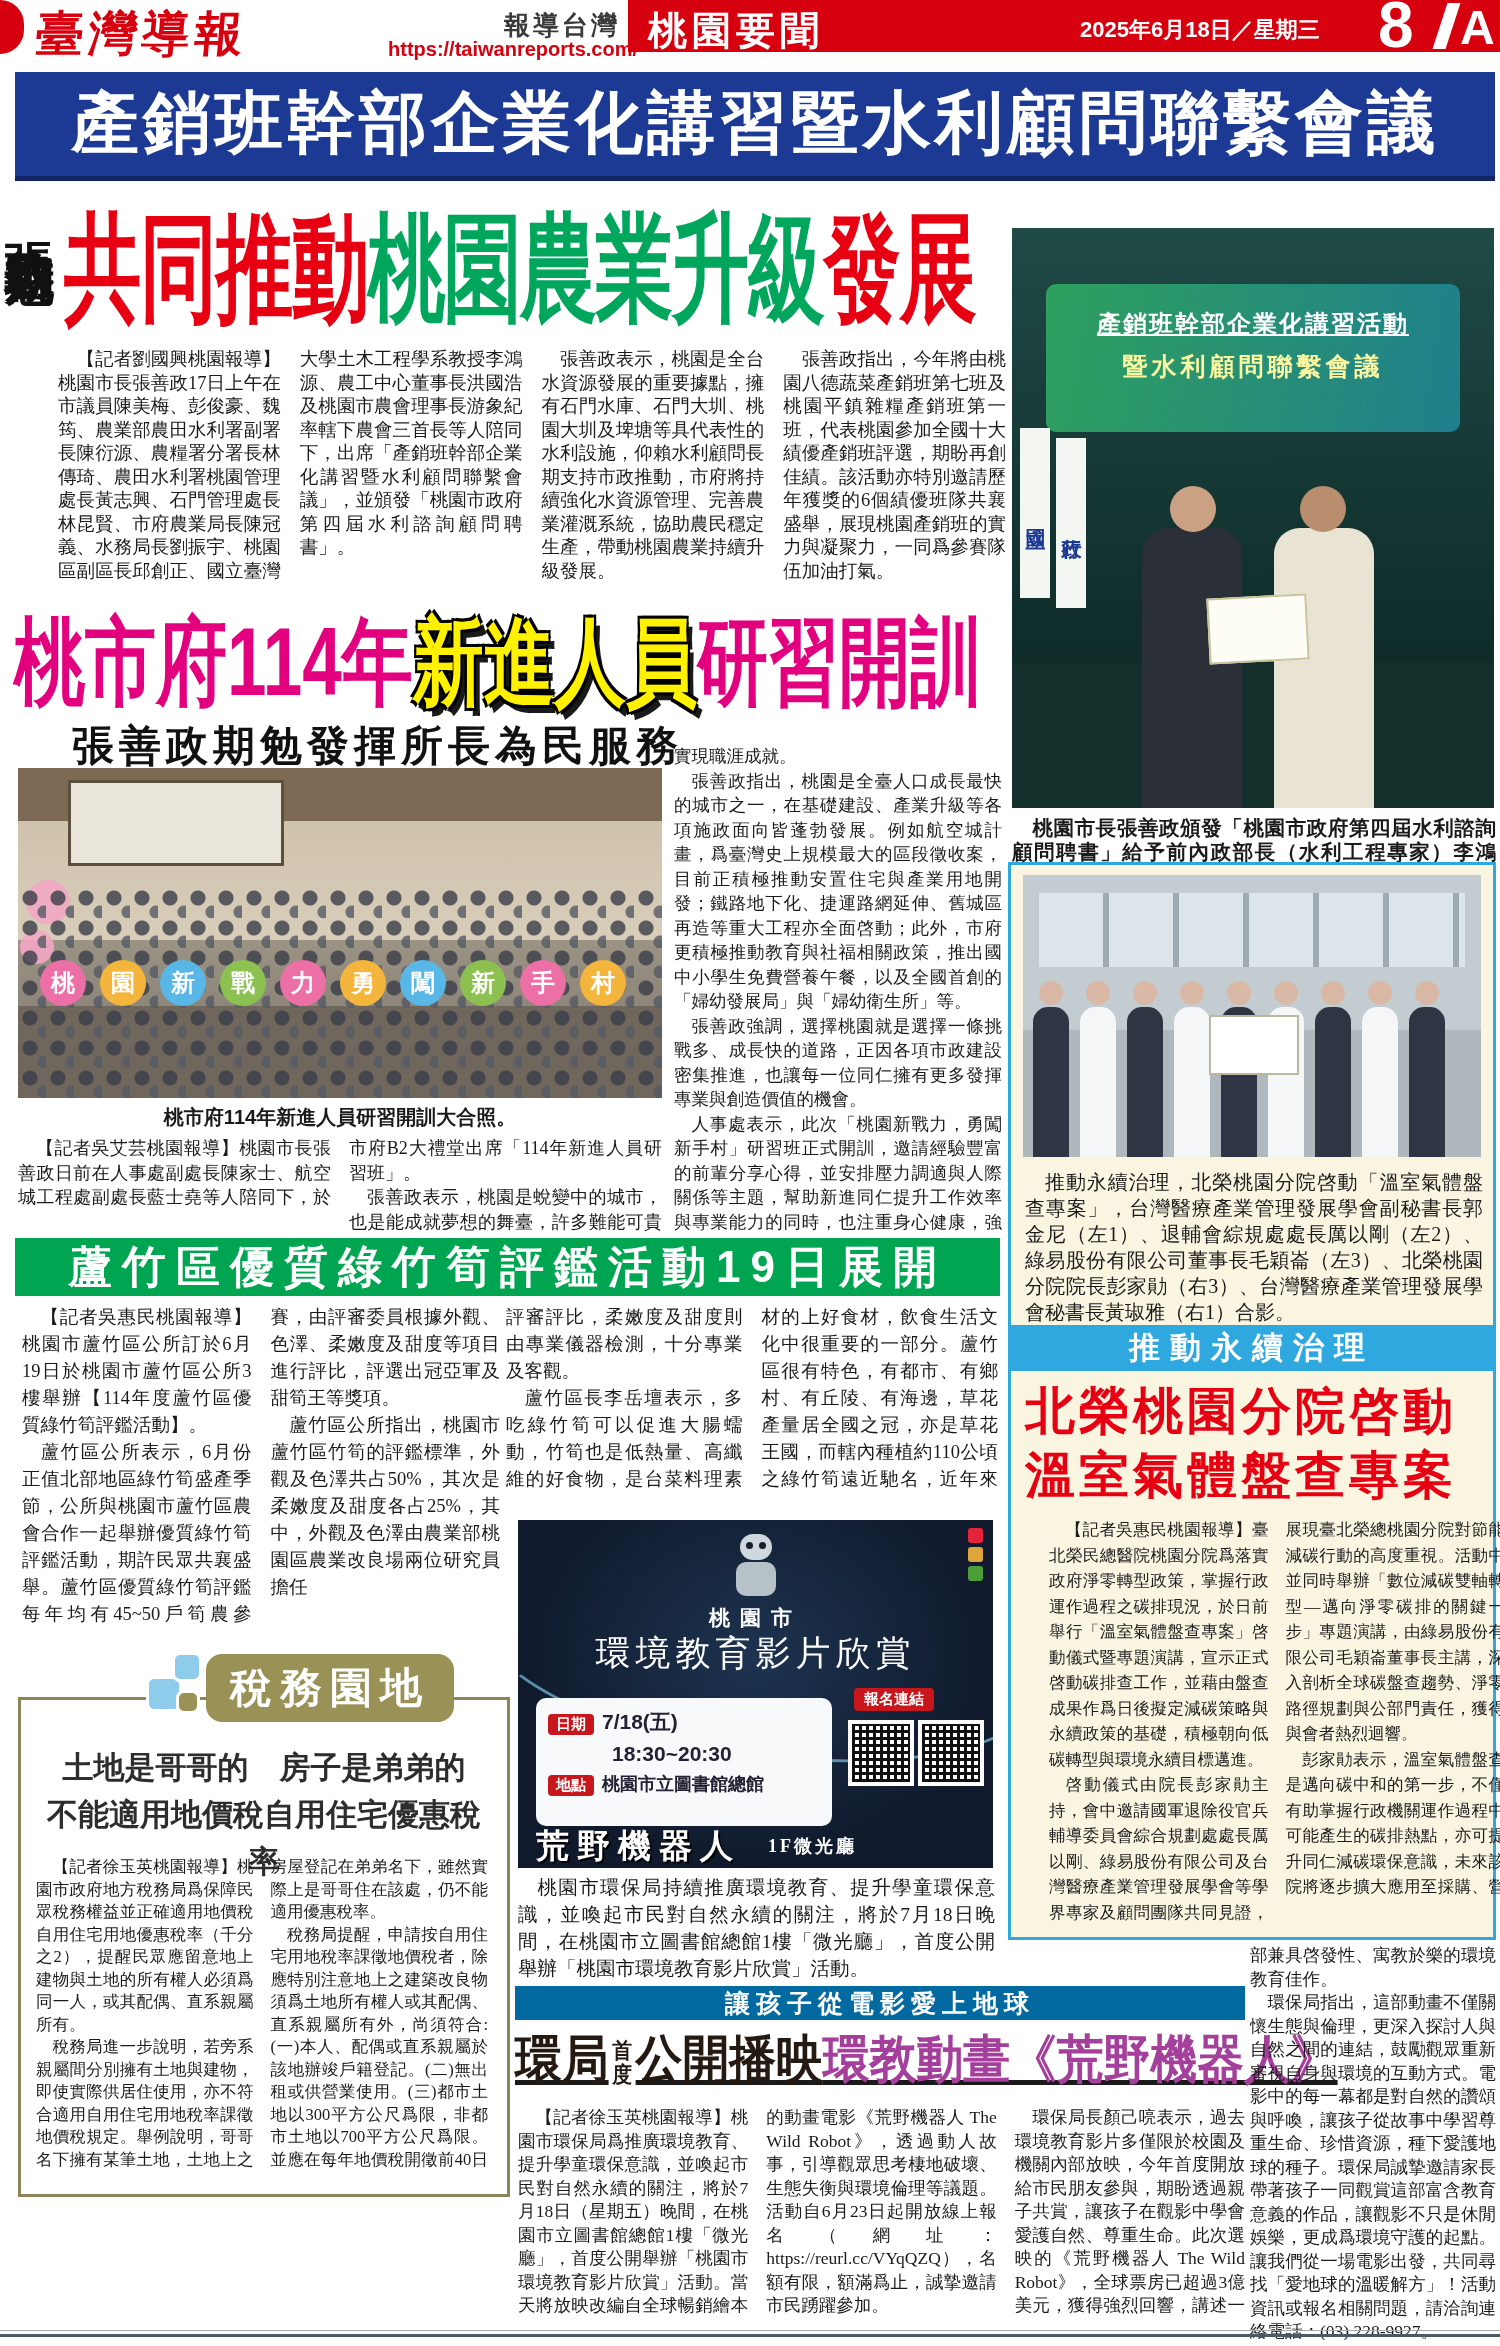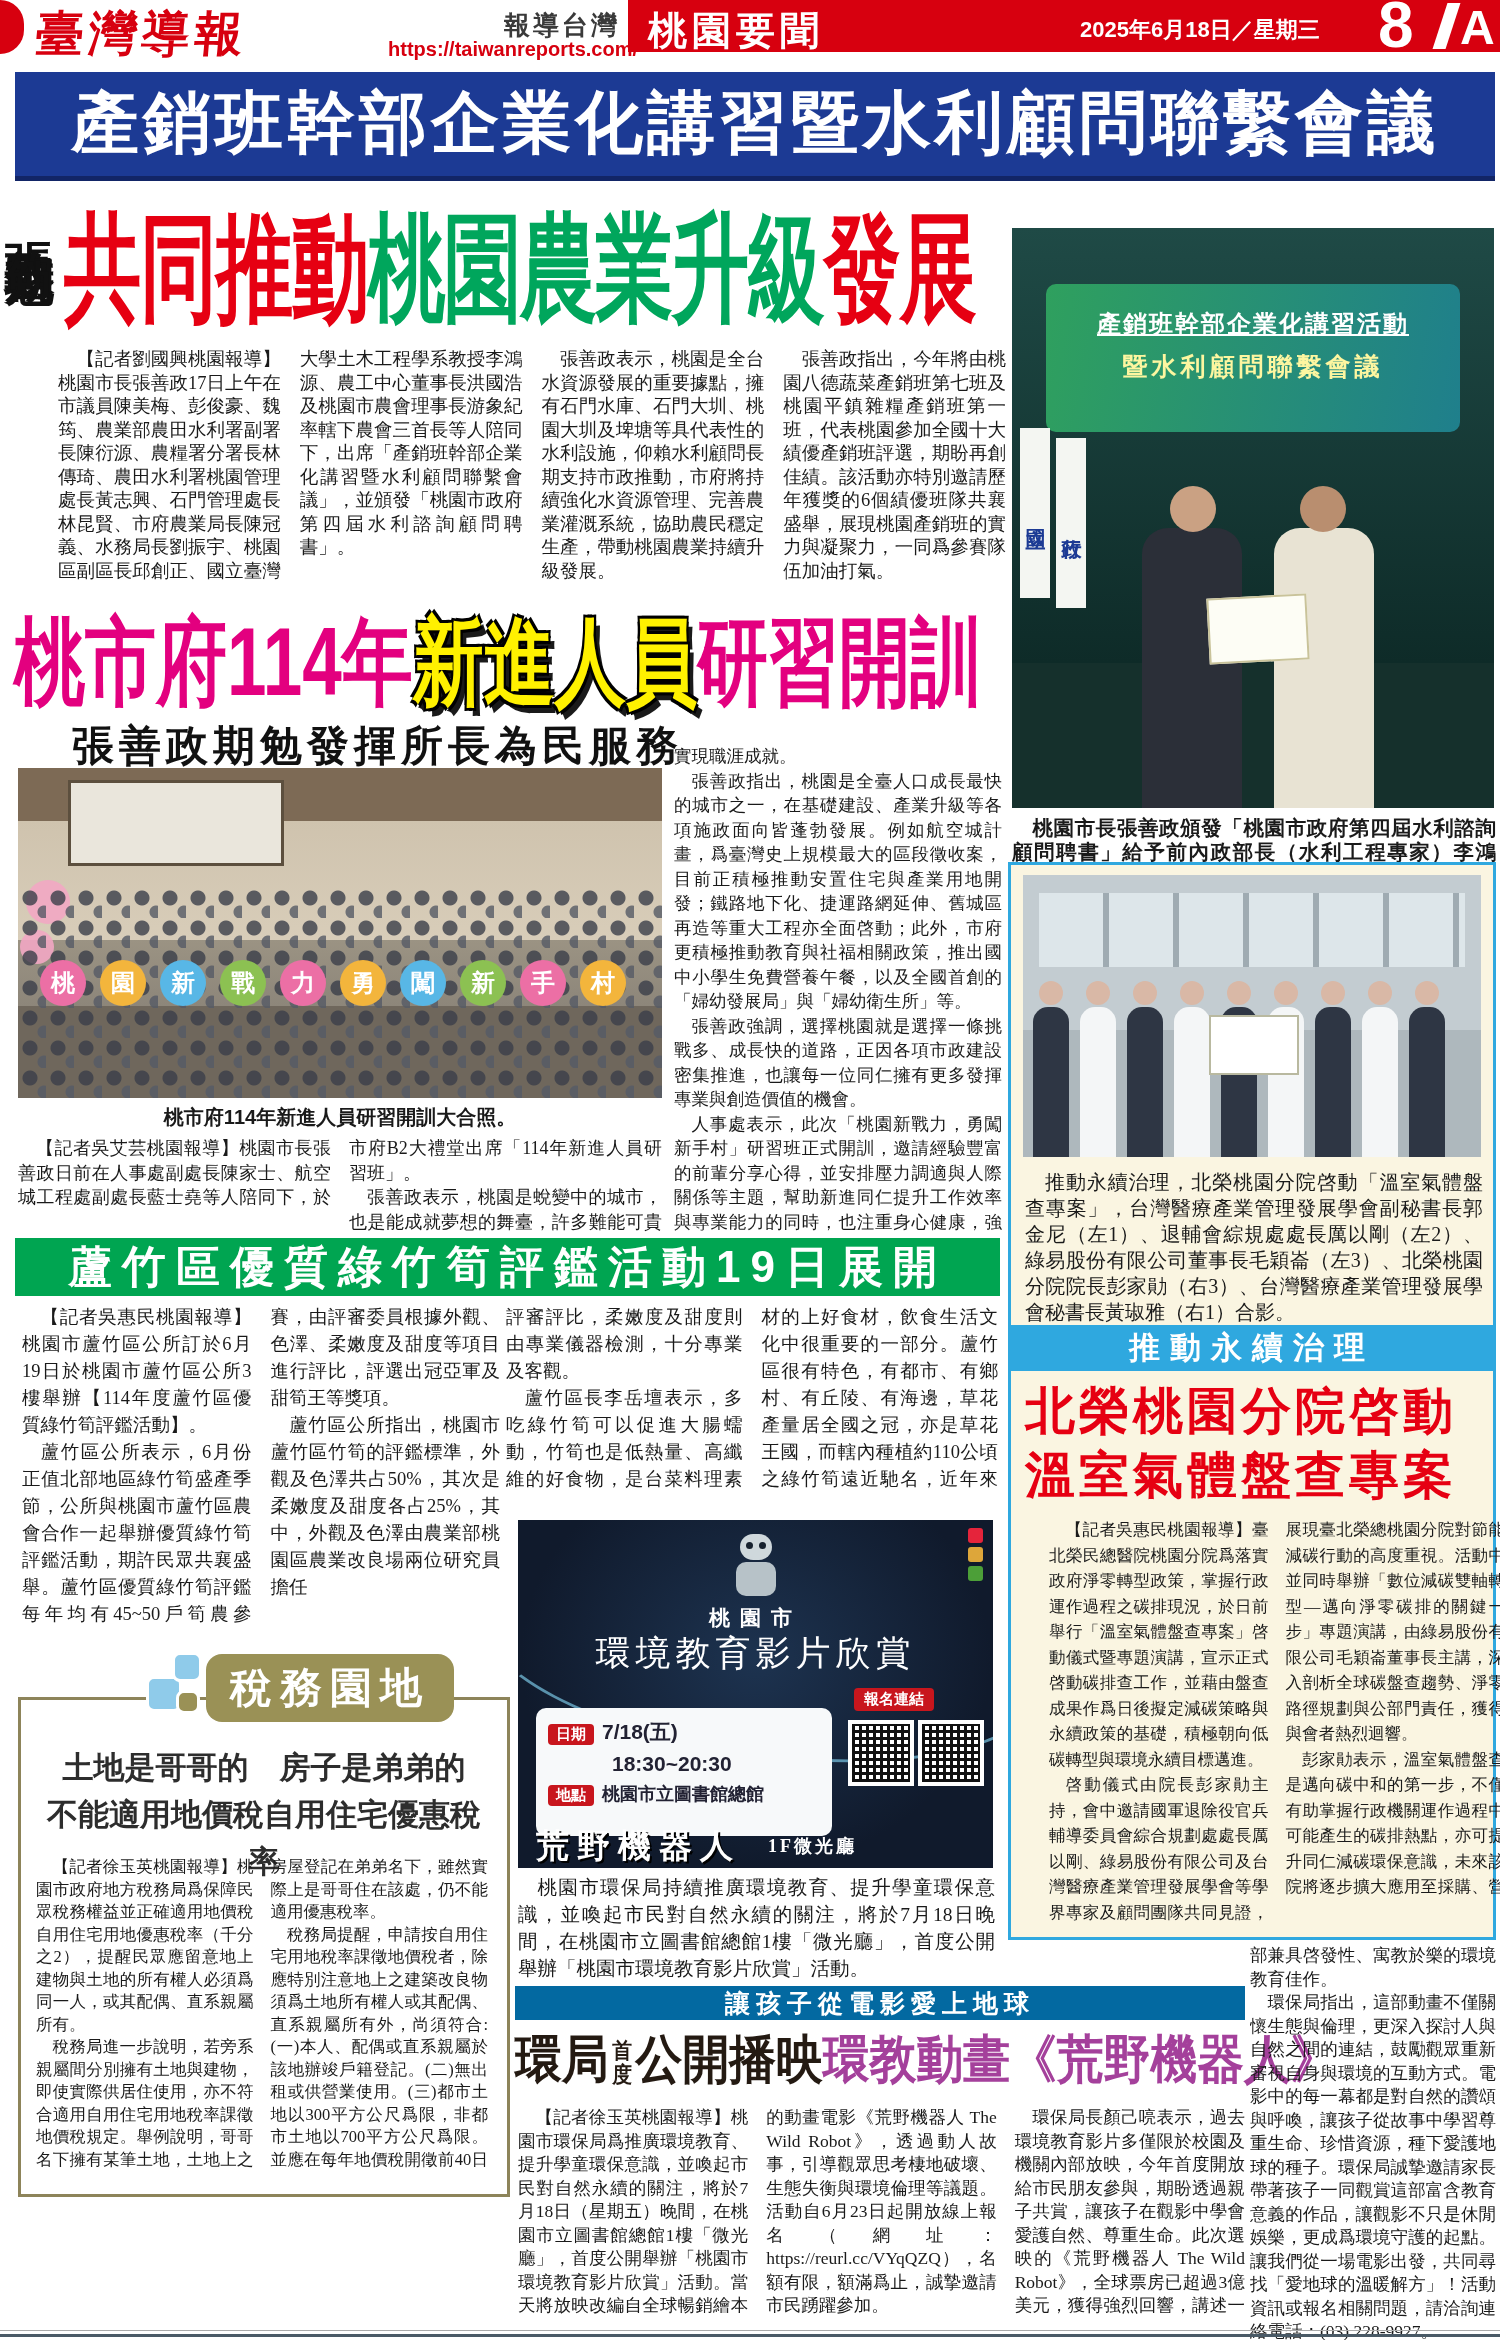--- a/index.html
+++ b/index.html
@@ -70,36 +70,36 @@
   
   .poster{left:518px;top:1520px;width:475px;height:348px;background:radial-gradient(ellipse at 50% 40%,#1d3350 0%,#101a2c 70%);overflow:hidden;color:#fff;}
   .po-sdg i{position:absolute;width:15px;height:15px;border-radius:3px;}
   .po-swoosh{left:-40px;top:30px;width:560px;height:200px;border:3px solid rgba(130,210,240,.65);border-radius:50%;
     border-top-color:transparent;border-left-color:transparent;transform:rotate(8deg);}
   .po-robot-head{left:222px;top:14px;width:32px;height:26px;border-radius:14px;background:#cfd8dc;}
   .po-robot-eye{width:7px;height:7px;border-radius:50%;background:#16212e;top:22px;}
   .po-robot-body{left:218px;top:42px;width:40px;height:34px;border-radius:10px;background:#b7c2c8;}
   .po-city{left:0;top:84px;width:475px;text-align:center;font-size:21px;letter-spacing:10px;font-weight:700;}
   .po-title{left:0;top:110px;width:475px;text-align:center;font-size:35px;font-weight:400;letter-spacing:5px;font-family:"Liberation Sans",sans-serif;}
-  .po-card{left:18px;top:188px;width:296px;height:128px;background:#f7f9fa;border-radius:10px;color:#223;padding:10px 12px;box-sizing:border-box;}
+  .po-card{left:18px;top:178px;width:296px;height:128px;background:#f7f9fa;border-radius:10px;color:#223;padding:10px 12px;box-sizing:border-box;}
   .po-lab{display:inline-block;background:#c8161d;color:#fff;font-size:15px;font-weight:700;border-radius:4px;padding:1px 8px;margin-right:8px;font-family:"Liberation Sans",sans-serif;}
   .po-big{font-size:21px;font-weight:900;font-family:"Liberation Sans",sans-serif;}
   .po-line{margin-top:6px;}
   .po-signup{left:336px;top:168px;background:#c8161d;color:#fff;font-size:15px;font-weight:700;padding:2px 10px;border-radius:4px;}
   .qr{width:58px;height:58px;background:
       repeating-linear-gradient(0deg,#111 0 3px,transparent 3px 7px),
       repeating-linear-gradient(90deg,#111 0 3px,#fff 3px 7px);border:4px solid #fff;}
   .po-film{left:18px;top:304px;font-size:33px;font-weight:900;letter-spacing:8px;font-family:"Liberation Sans",sans-serif;
     text-shadow:2px 2px 0 #000;}
   .po-venue{left:250px;top:314px;font-size:18px;font-weight:700;letter-spacing:3px;}
   .po-cap{left:518px;top:1874px;width:477px;height:110px;font-size:19.5px;line-height:27px;}
   
   .banner-brown{left:515px;top:1986px;width:730px;height:34px;background:#0369a1;color:#fff;font-weight:900;
     font-size:25px;line-height:34px;text-align:center;letter-spacing:6px;}
-  .f-head{left:515px;top:2024px;width:730px;height:74px;}
+  .f-head{left:515px;top:2024px;width:730px;height:74px;text-decoration:underline;}
   .f-head .line{white-space:nowrap;transform:scaleX(.9);transform-origin:0 0;font-weight:900;font-size:52px;line-height:70px;color:#241a12;}
   .f-stack{display:inline-flex;flex-direction:column;vertical-align:middle;font-size:22px;line-height:24px;margin:0 4px;}
   .purple{color:#a4409b;}
   .f-main{left:518px;top:2106px;width:727px;height:234px;column-count:3;font-size:17.5px;line-height:23.5px;}
   .f-col4{left:1250px;top:1944px;width:246px;height:396px;font-size:17.5px;line-height:23.5px;}
   
   .photo-stage{left:1012px;top:228px;width:482px;height:580px;background:linear-gradient(#1f4a46,#0e2b28 75%,#15302c 75%);overflow:hidden;}
   .st-banner{left:34px;top:56px;width:414px;height:148px;border-radius:10px;background:linear-gradient(100deg,#2fa05e,#1f7f8c);
     color:#fff;text-align:center;font-family:"Liberation Sans",sans-serif;}
   .st-l1{font-size:24px;font-weight:900;margin-top:24px;letter-spacing:2px;text-decoration:underline;}

